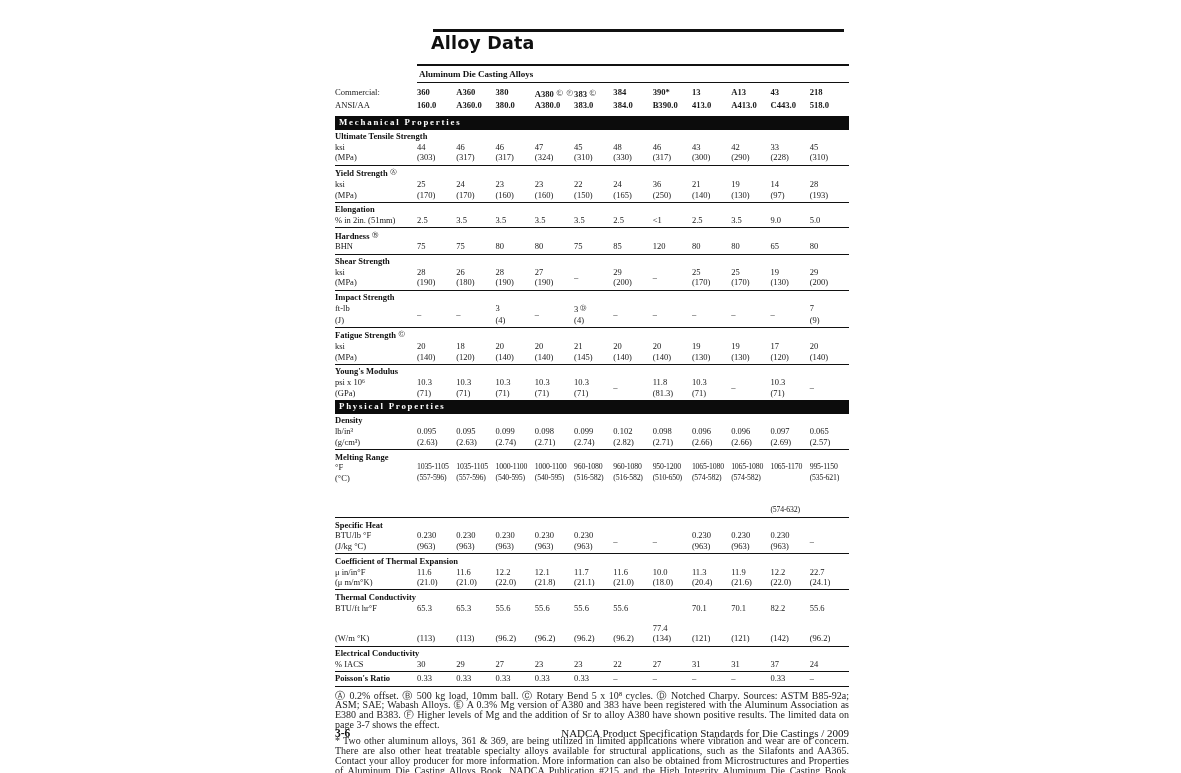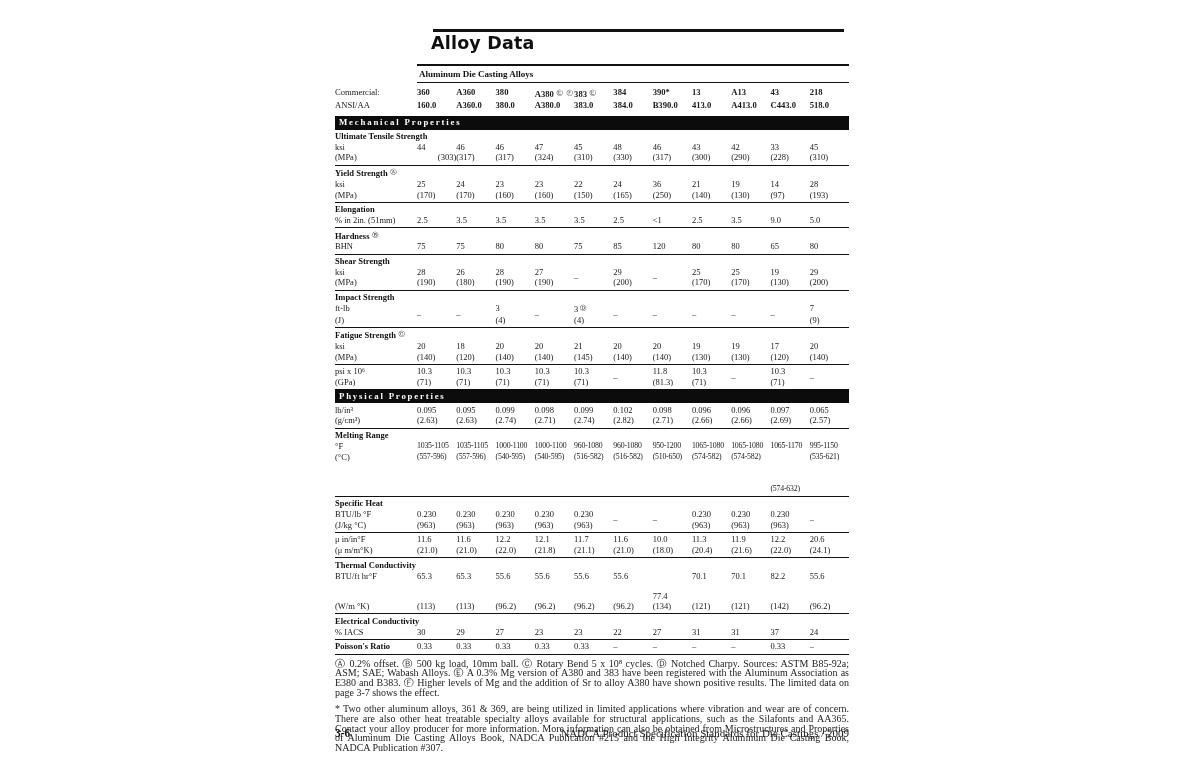--- a/index.html
+++ b/index.html
@@ -89,21 +89,21 @@
         <div class="c" style="grid-area: 2 / 12;">518.0</div>
       </div>
 
     <div>
         <div class="bar">Mechanical Properties</div>
         <div class="group no-top">
           <div class="g-name">Ultimate Tensile Strength</div>
           <div class="u" style="grid-row: 2;">ksi</div>
           <div class="u" style="grid-row: 3;">(MPa)</div>
           <div class="v" style="grid-area: 2 / 2;">44</div>
-          <div class="v" style="grid-area: 3 / 2; text-align: right;">(303)</div>
+          <div class="v" style="grid-area: 3 / 2;">(303)</div>
           <div class="v" style="grid-area: 2 / 3;">46</div>
           <div class="v" style="grid-area: 3 / 3;">(317)</div>
           <div class="v" style="grid-area: 2 / 4;">46</div>
           <div class="v" style="grid-area: 3 / 4;">(317)</div>
           <div class="v" style="grid-area: 2 / 5;">47</div>
           <div class="v" style="grid-area: 3 / 5;">(324)</div>
           <div class="v" style="grid-area: 2 / 6;">45</div>
           <div class="v" style="grid-area: 3 / 6;">(310)</div>
           <div class="v" style="grid-area: 2 / 7;">48</div>
           <div class="v" style="grid-area: 3 / 7;">(330)</div>
@@ -240,20 +240,21 @@
           <div class="v" style="grid-area: 2 / 9;">19</div>
           <div class="v" style="grid-area: 3 / 9;">(130)</div>
           <div class="v" style="grid-area: 2 / 10;">19</div>
           <div class="v" style="grid-area: 3 / 10;">(130)</div>
           <div class="v" style="grid-area: 2 / 11;">17</div>
           <div class="v" style="grid-area: 3 / 11;">(120)</div>
           <div class="v" style="grid-area: 2 / 12;">20</div>
           <div class="v" style="grid-area: 3 / 12;">(140)</div>
         </div>
         <div class="group">
+          <div class="g-name">Young's Modulus</div>
           <div class="u" style="grid-row: 2;">psi x 10⁶</div>
           <div class="u" style="grid-row: 3;">(GPa)</div>
           <div class="v" style="grid-area: 2 / 2;">10.3</div>
           <div class="v" style="grid-area: 3 / 2;">(71)</div>
           <div class="v" style="grid-area: 2 / 3;">10.3</div>
           <div class="v" style="grid-area: 3 / 3;">(71)</div>
           <div class="v" style="grid-area: 2 / 4;">10.3</div>
           <div class="v" style="grid-area: 3 / 4;">(71)</div>
           <div class="v" style="grid-area: 2 / 5;">10.3</div>
           <div class="v" style="grid-area: 3 / 5;">(71)</div>
@@ -264,20 +265,21 @@
           <div class="v" style="grid-area: 3 / 8;">(81.3)</div>
           <div class="v" style="grid-area: 2 / 9;">10.3</div>
           <div class="v" style="grid-area: 3 / 9;">(71)</div>
           <div class="v dash" style="grid-area: 2 / 10 / 4;">–</div>
           <div class="v" style="grid-area: 2 / 11;">10.3</div>
           <div class="v" style="grid-area: 3 / 11;">(71)</div>
           <div class="v dash" style="grid-area: 2 / 12 / 4;">–</div>
         </div>
         <div class="bar">Physical Properties</div>
         <div class="group no-top">
+          <div class="g-name">Density</div>
           <div class="u" style="grid-row: 2;">lb/in³</div>
           <div class="u" style="grid-row: 3;">(g/cm³)</div>
           <div class="v" style="grid-area: 2 / 2;">0.095</div>
           <div class="v" style="grid-area: 3 / 2;">(2.63)</div>
           <div class="v" style="grid-area: 2 / 3;">0.095</div>
           <div class="v" style="grid-area: 3 / 3;">(2.63)</div>
           <div class="v" style="grid-area: 2 / 4;">0.099</div>
           <div class="v" style="grid-area: 3 / 4;">(2.74)</div>
           <div class="v" style="grid-area: 2 / 5;">0.098</div>
           <div class="v" style="grid-area: 3 / 5;">(2.71)</div>
@@ -341,20 +343,21 @@
           <div class="v dash" style="grid-area: 2 / 8 / 4;">–</div>
           <div class="v" style="grid-area: 2 / 9;">0.230</div>
           <div class="v" style="grid-area: 3 / 9;">(963)</div>
           <div class="v" style="grid-area: 2 / 10;">0.230</div>
           <div class="v" style="grid-area: 3 / 10;">(963)</div>
           <div class="v" style="grid-area: 2 / 11;">0.230</div>
           <div class="v" style="grid-area: 3 / 11;">(963)</div>
           <div class="v dash" style="grid-area: 2 / 12 / 4;">–</div>
         </div>
         <div class="group">
+          <div class="g-name">Coefficient of Thermal Expansion</div>
           <div class="u" style="grid-row: 2;">μ in/in°F</div>
           <div class="u" style="grid-row: 3;">(μ m/m°K)</div>
           <div class="v" style="grid-area: 2 / 2;">11.6</div>
           <div class="v" style="grid-area: 3 / 2;">(21.0)</div>
           <div class="v" style="grid-area: 2 / 3;">11.6</div>
           <div class="v" style="grid-area: 3 / 3;">(21.0)</div>
           <div class="v" style="grid-area: 2 / 4;">12.2</div>
           <div class="v" style="grid-area: 3 / 4;">(22.0)</div>
           <div class="v" style="grid-area: 2 / 5;">12.1</div>
           <div class="v" style="grid-area: 3 / 5;">(21.8)</div>
@@ -363,21 +366,21 @@
           <div class="v" style="grid-area: 2 / 7;">11.6</div>
           <div class="v" style="grid-area: 3 / 7;">(21.0)</div>
           <div class="v" style="grid-area: 2 / 8;">10.0</div>
           <div class="v" style="grid-area: 3 / 8;">(18.0)</div>
           <div class="v" style="grid-area: 2 / 9;">11.3</div>
           <div class="v" style="grid-area: 3 / 9;">(20.4)</div>
           <div class="v" style="grid-area: 2 / 10;">11.9</div>
           <div class="v" style="grid-area: 3 / 10;">(21.6)</div>
           <div class="v" style="grid-area: 2 / 11;">12.2</div>
           <div class="v" style="grid-area: 3 / 11;">(22.0)</div>
-          <div class="v" style="grid-area: 2 / 12;">20.6</div>
+          <div class="v" style="grid-area: 2 / 12;">22.7</div>
           <div class="v" style="grid-area: 3 / 12;">(24.1)</div>
         </div>
         <div class="group">
           <div class="g-name">Thermal Conductivity</div>
           <div class="u" style="grid-row: 2;">BTU/ft hr°F</div>
           <div class="u" style="grid-row: 3;">(W/m °K)</div>
           <div class="v" style="grid-area: 2 / 2;">65.3</div>
           <div class="v" style="grid-area: 3 / 2;">(113)</div>
           <div class="v" style="grid-area: 2 / 3;">65.3</div>
           <div class="v" style="grid-area: 3 / 3;">(113)</div>

